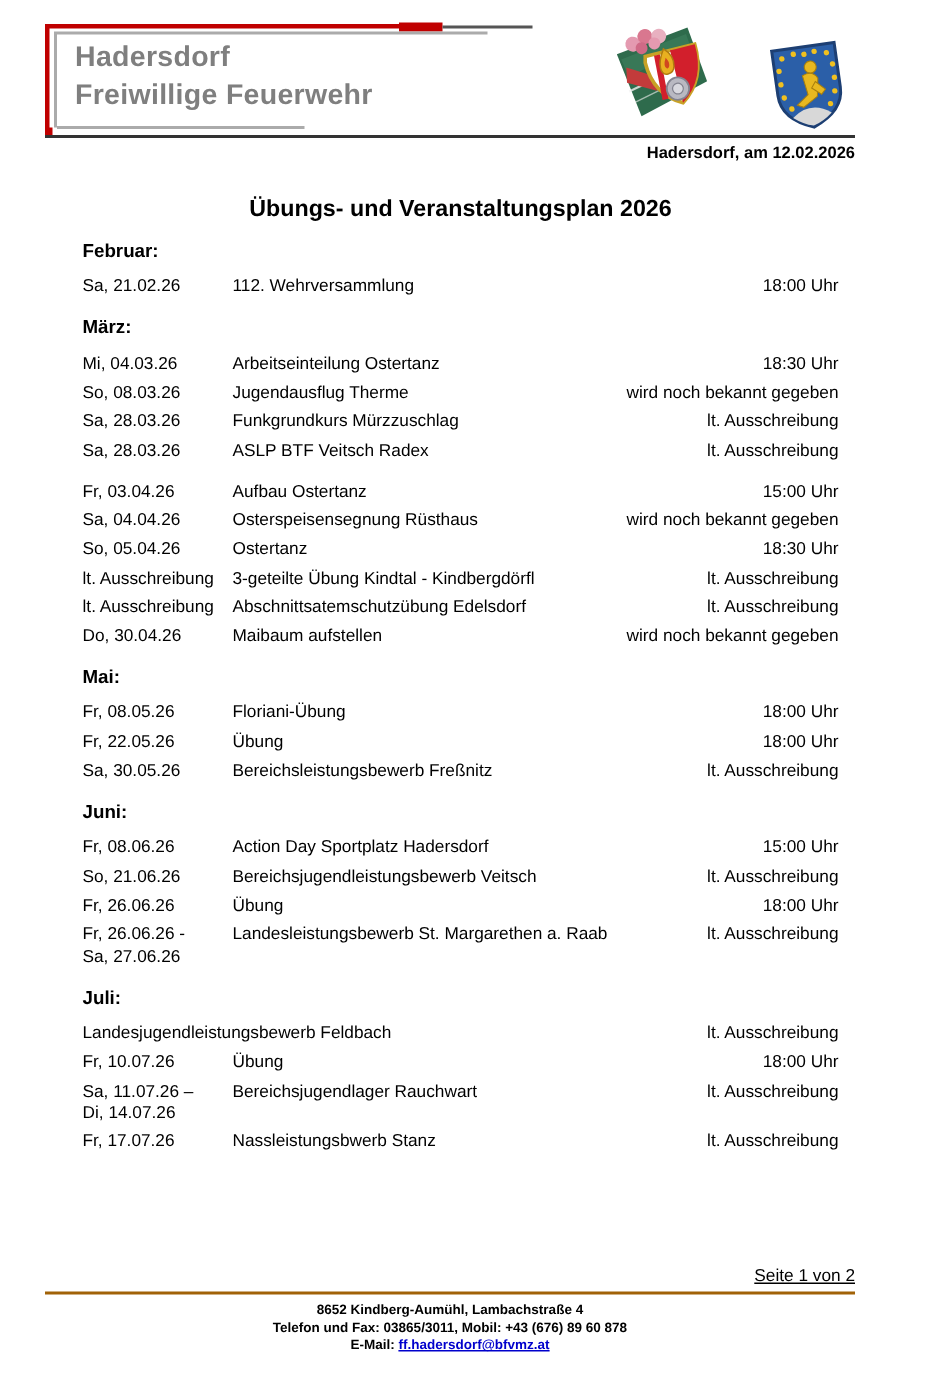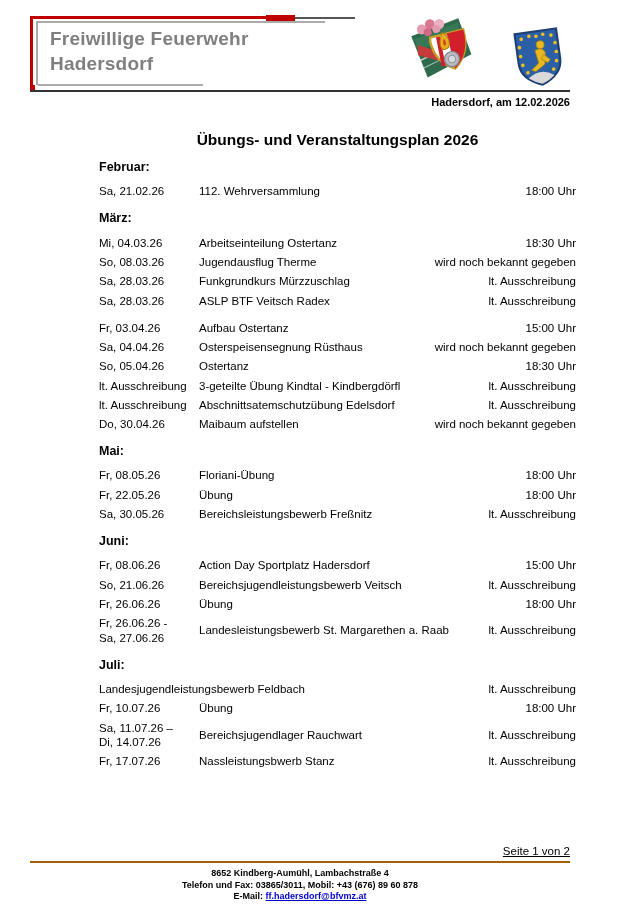--- a/index.html
+++ b/index.html
@@ -32,33 +32,33 @@
   }
   .emblem-crest { position: absolute; left: 406px; top: 15px; }
   .emblem-coa   { position: absolute; left: 508px; top: 25px; }
 
   .date-line {
     position: absolute; right: 47px; top: 96px;
     font-size: 11px; font-weight: bold;
   }
 
   
-  .content { position: absolute; left: 55px; right: 41px; top: 131px; margin-left: 44px; }
+  .content { position: absolute; left: 55px; right: 58px; top: 131px; }
   .doc-title {
     text-align: center;
     font-size: 15.5px; font-weight: bold;
     margin-bottom: 10px;
   }
   .section { margin-top: 8px; }
   .month-header {
     font-size: 12.5px; font-weight: bold;
     margin: 9px 0 6px 0; line-height: 17px;
   }
   .row {
-    display: flex; align-items: center;
+    display: flex; 
     font-size: 11.5px; line-height: 14.5px;
     padding: 2.4px 0;
   }
   .row-date  { width: 100px; flex: none; white-space: pre-line; }
   .row-event { flex: 1; padding-right: 8px; }
   .row-time  { flex: none; text-align: right; white-space: nowrap; }
 
   
   .footer { position: absolute; left: 30px; right: 47px; top: 845px; }
   .page-indicator {
@@ -80,22 +80,22 @@
   <div class="deco red-top-cap"></div>
   <div class="deco gray-top-ext"></div>
   <div class="deco red-left-bar"></div>
   <div class="deco red-bottom-cap"></div>
   <div class="deco inner-v-line"></div>
   <div class="deco inner-top-line"></div>
   <div class="deco inner-bot-line"></div>
   <div class="deco rule-main"></div>
 
   <div class="org-name">
+    <div>Hadersdorf</div>
     <div>Freiwillige Feuerwehr</div>
-    <div>Hadersdorf</div>
   </div>
 
   <div class="emblem-crest">
     <svg width="74" height="74" viewBox="0 0 74 74">
       <g transform="rotate(-14 37 37)">
 
         <polygon points="10,14 60,8 64,46 16,58" fill="#2e6b4c"></polygon>
         <polygon points="12,18 58,12 59,22 14,30" fill="#3d7d5c" opacity="0.7"></polygon>
         <line x1="12" y1="40" x2="60" y2="30" stroke="#f2f2f2" stroke-width="1.4" opacity="0.8"></line>
         <line x1="14" y1="48" x2="60" y2="38" stroke="#f2f2f2" stroke-width="1" opacity="0.6"></line>

